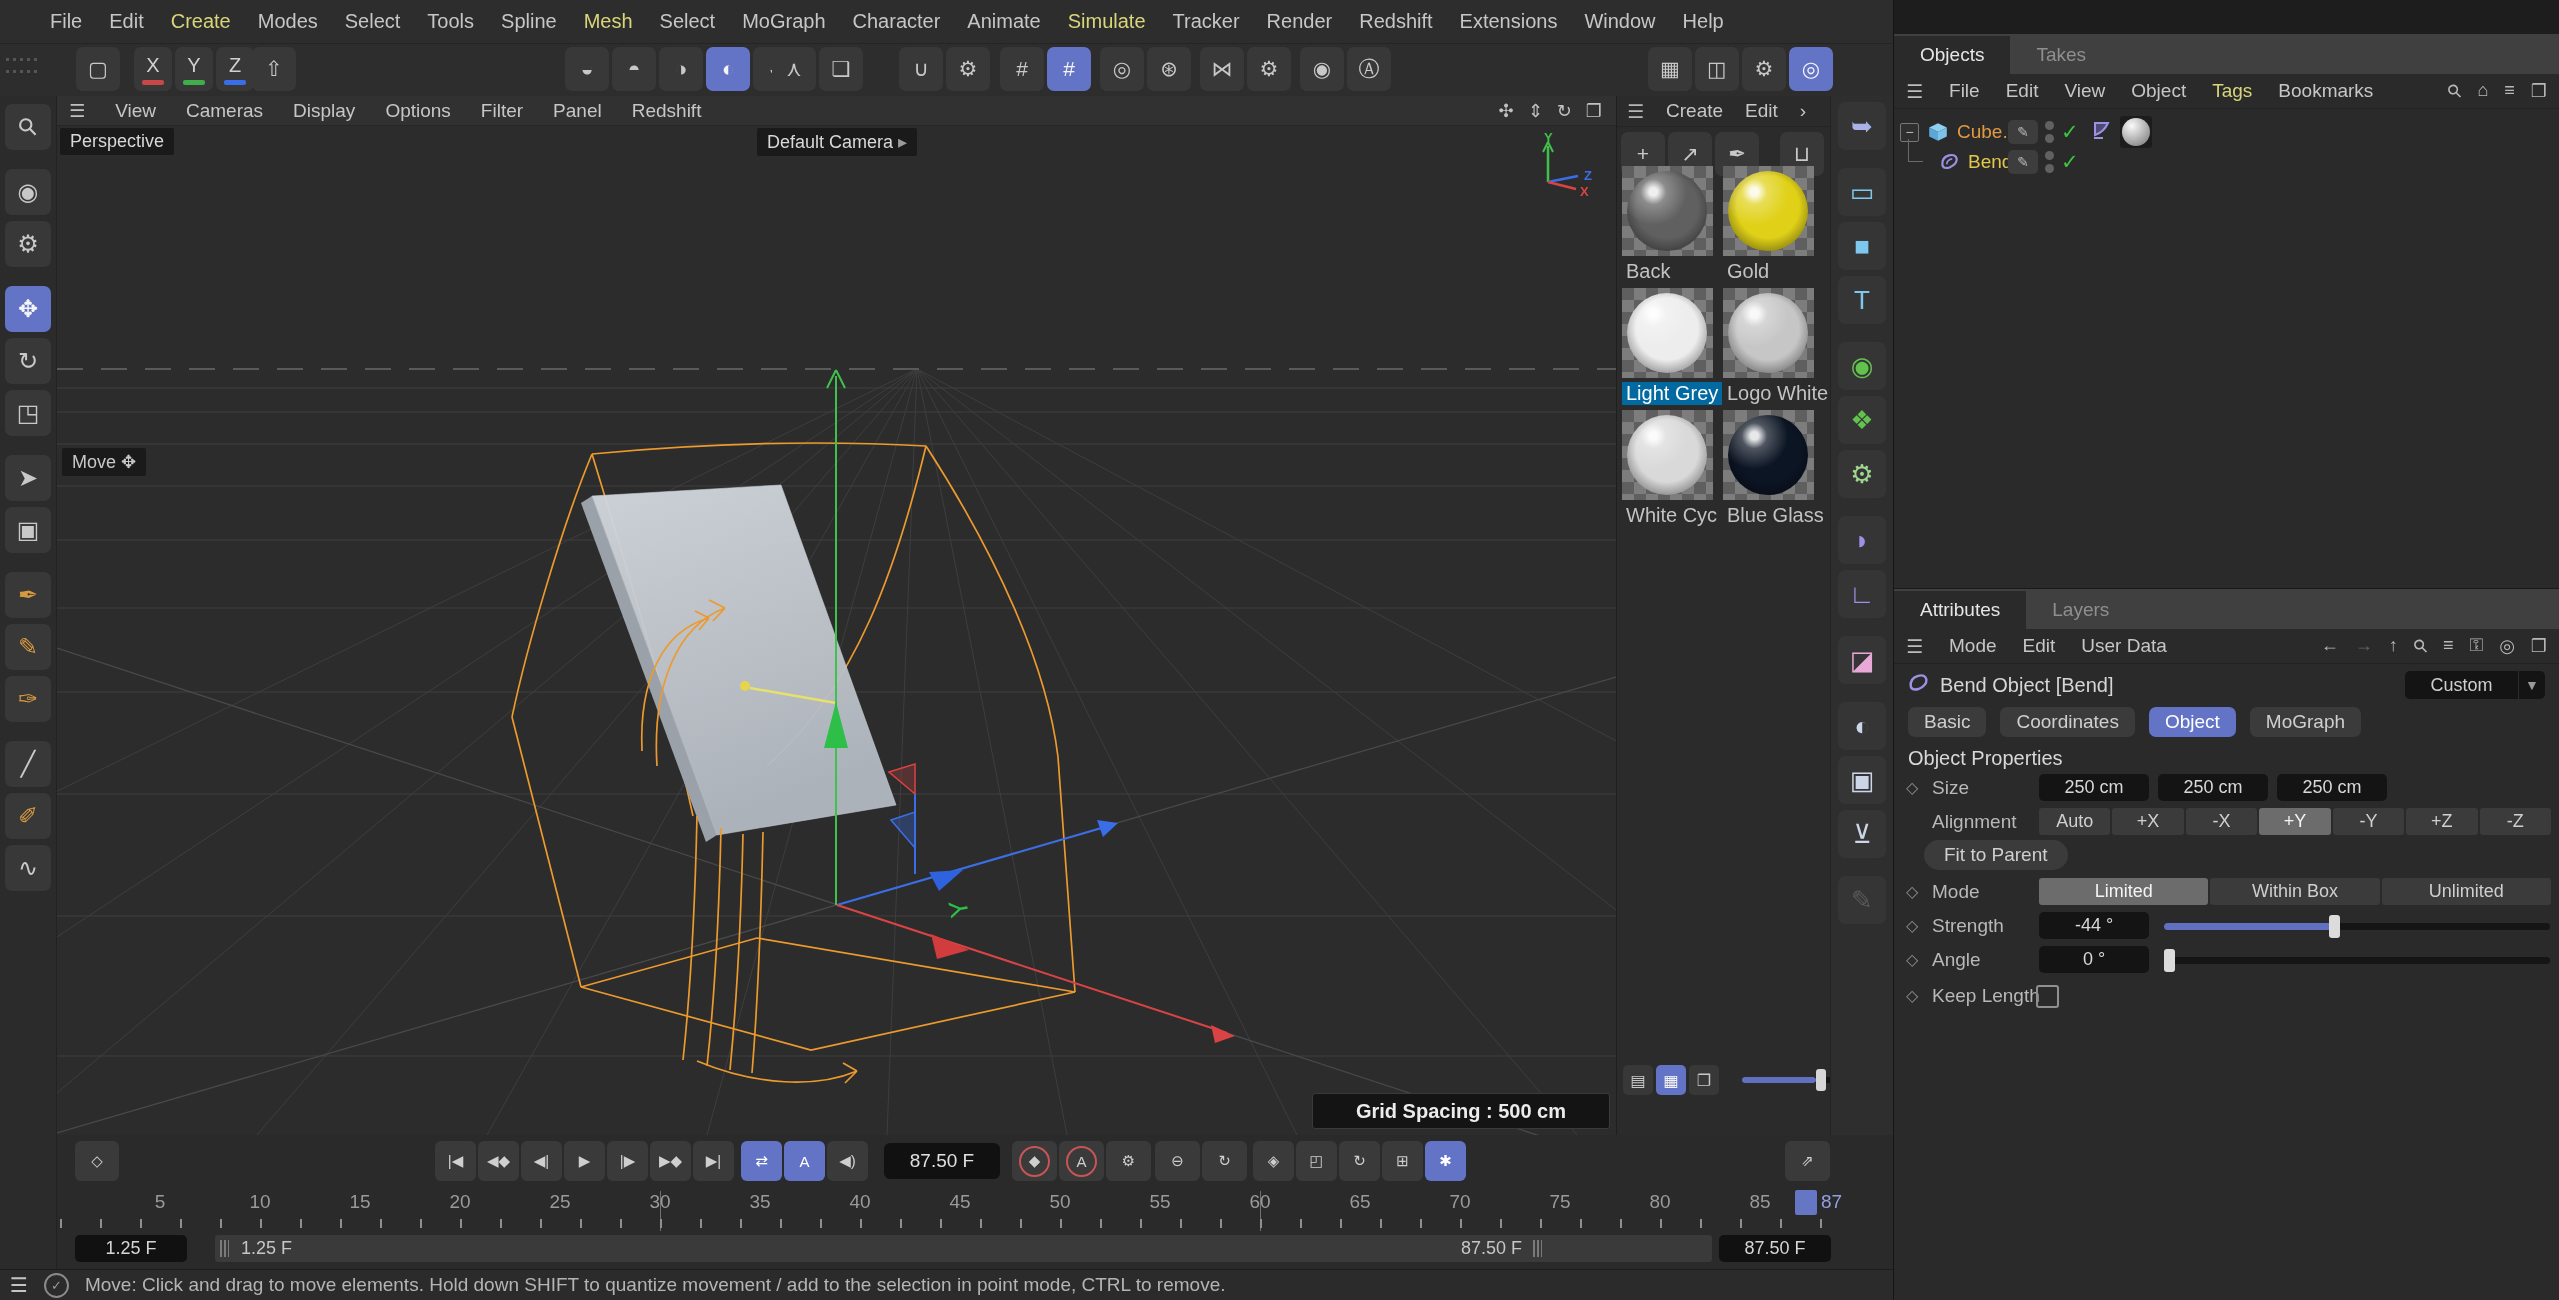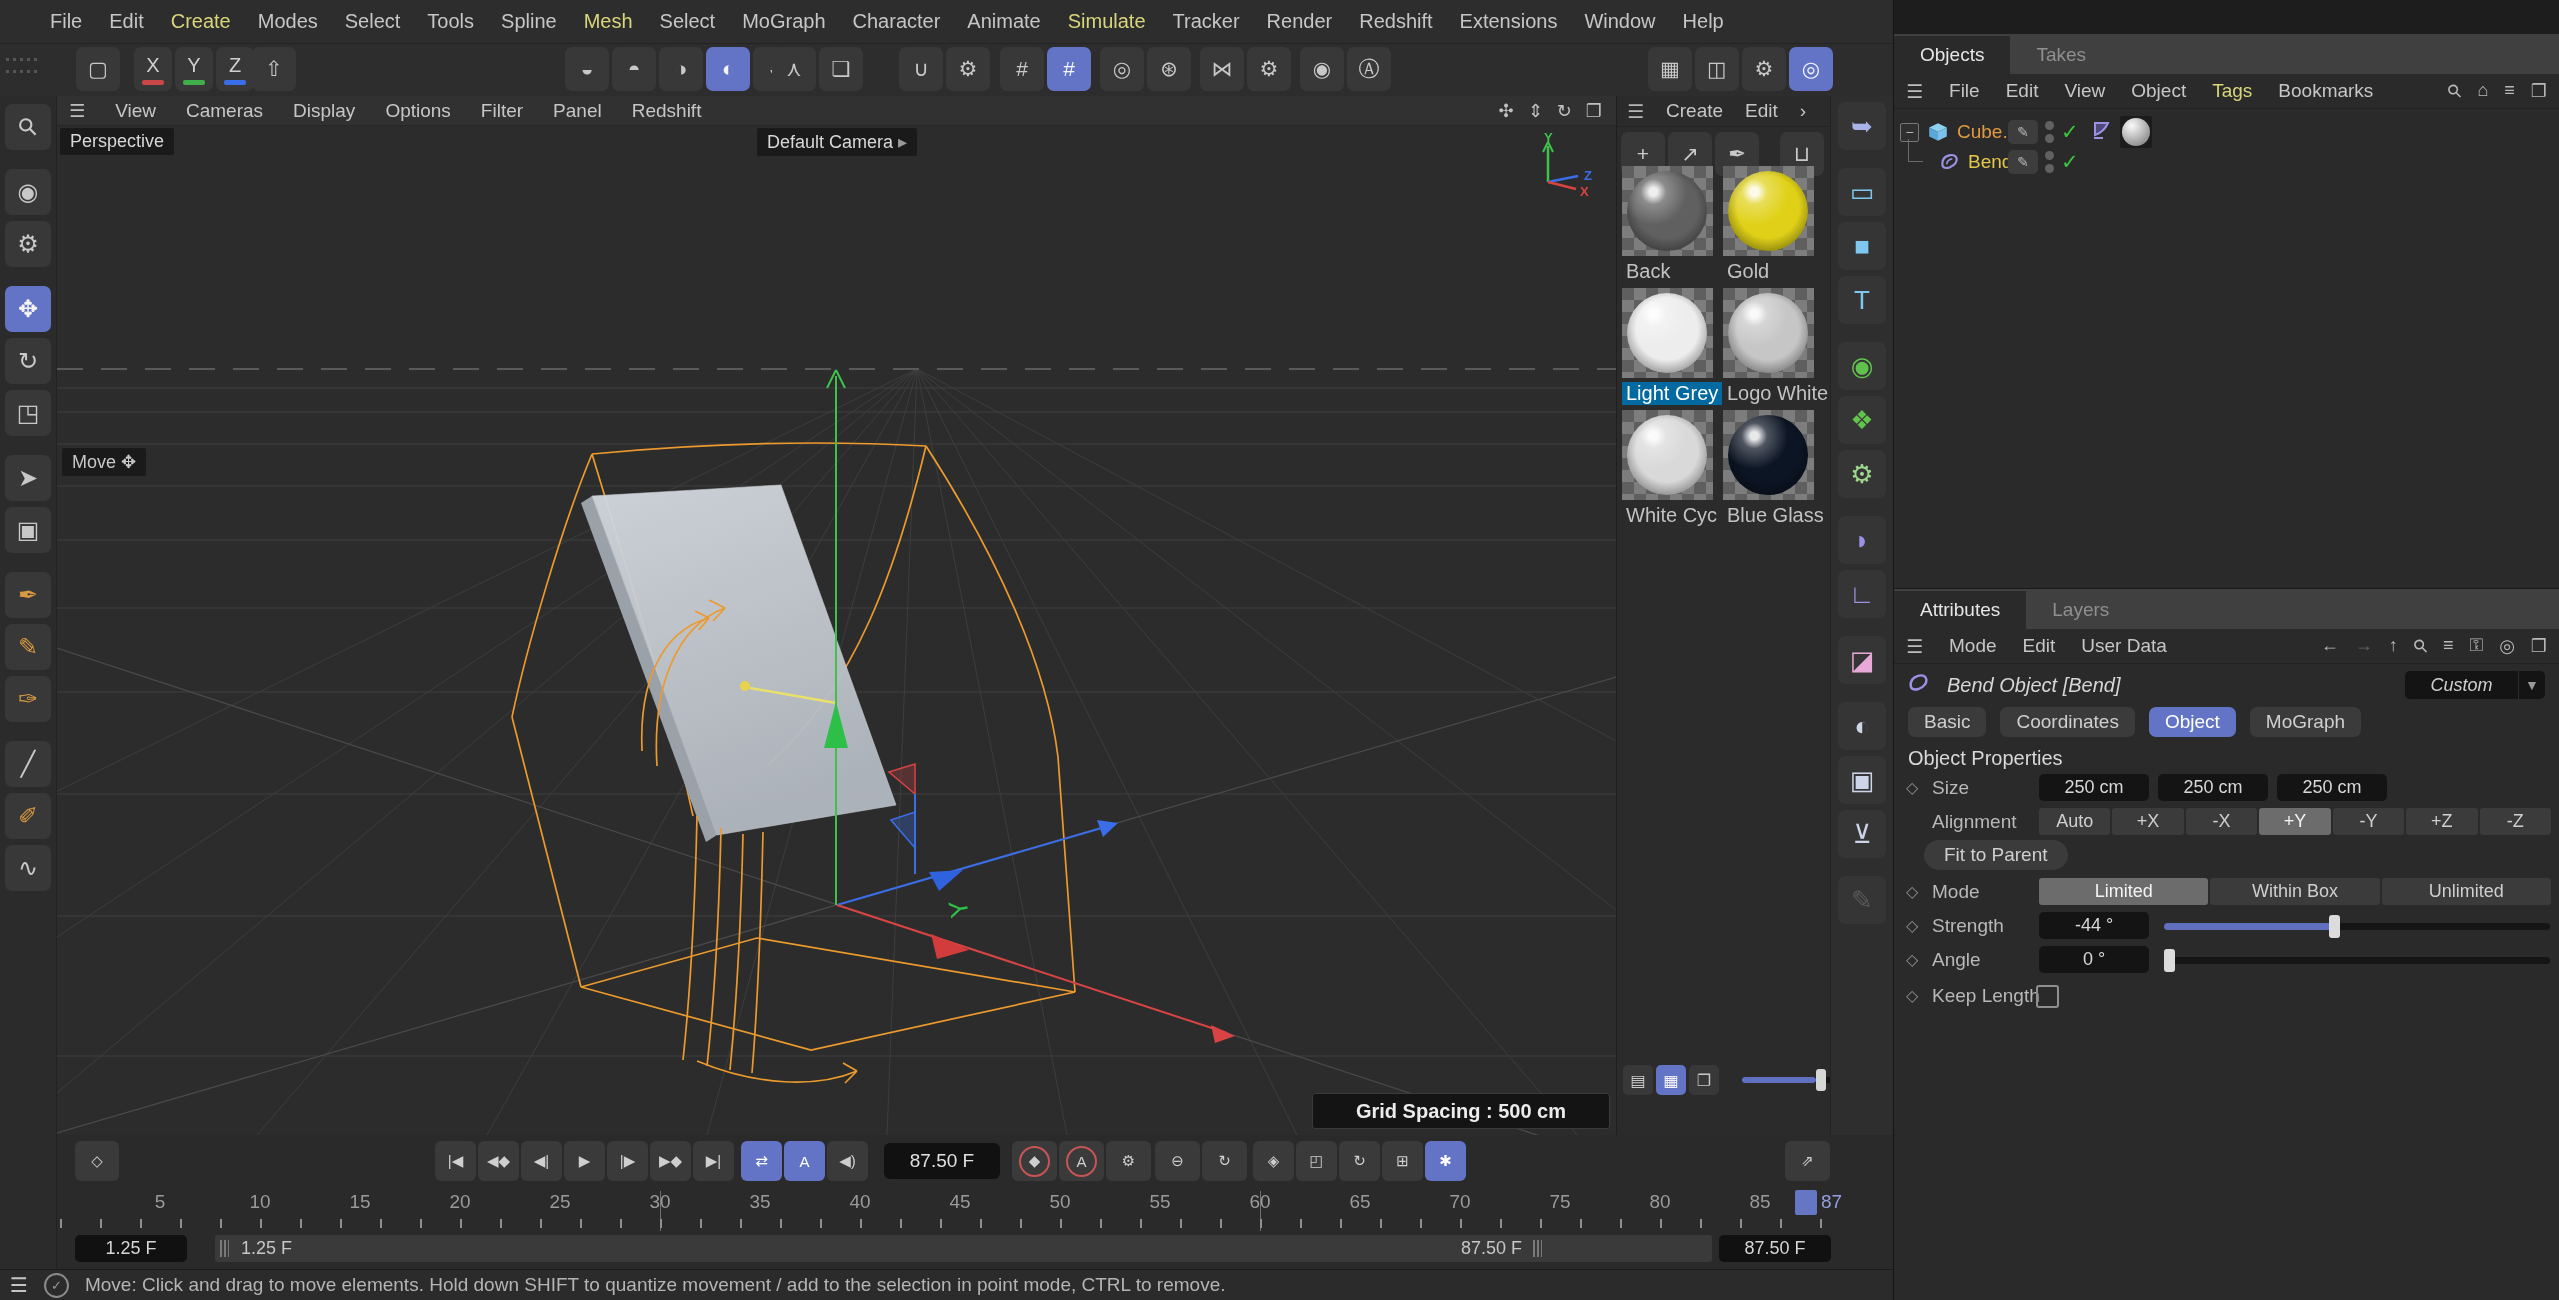--- a/index.html
+++ b/index.html
@@ -89,21 +89,21 @@
   .pencil{width:30px;height:24px;background:#3d3d3d;border-radius:5px;display:flex;align-items:center;justify-content:center;font-size:14px;color:#b8b8b8;}
   .vis-dots{display:flex;flex-direction:column;gap:4px;}
   .vis-dots i{width:9px;height:9px;border-radius:50%;background:#616161;}
   .okcheck{color:#3ec53e;font-size:21px;font-weight:bold;}
   .tagarea{position:absolute;left:196px;display:flex;align-items:center;gap:6px;}
   .matball-sm{width:32px;height:32px;border-radius:3px;background:#1c1c1c;position:relative;}
   .matball-sm::after{content:"";position:absolute;left:2px;top:2px;width:28px;height:28px;border-radius:50%;background:radial-gradient(circle at 35% 28%,#fafafa,#9a9a9a 70%,#707070);}
 
   
   #attributes-panel{position:absolute;left:1893px;top:588px;width:666px;height:712px;background:#2a2a2a;border-left:1px solid #151515;border-top:1px solid #191919;box-sizing:border-box;}
-  #attr-header{position:absolute;left:0;top:80px;width:100%;height:32px;display:flex;align-items:center;padding-left:12px;box-sizing:border-box;gap:17px;color:#d6d6d6;font-size:20px;font-style:italic;}
+  #attr-header{position:absolute;left:0;top:80px;width:100%;height:32px;display:flex;align-items:center;padding-left:12px;box-sizing:border-box;gap:10px;color:#d6d6d6;font-size:20px;}
   #attr-preset{position:absolute;right:14px;top:2px;width:140px;height:28px;background:#141414;border-radius:5px;display:flex;align-items:center;}
   #attr-preset .txt{flex:1;text-align:center;font-size:18px;color:#cfcfcf;}
   #attr-preset .arrow{width:26px;height:100%;border-left:1px solid #2c2c2c;display:flex;align-items:center;justify-content:center;color:#9a9a9a;font-size:14px;}
   #attr-tabs{position:absolute;left:14px;top:118px;display:flex;gap:14px;}
   .stab{height:30px;padding:0 16px;background:#3b3b3b;border-radius:7px;display:flex;align-items:center;font-size:19px;color:#cfcfcf;}
   .stab[data-state="active"]{background:#6374c6;color:#fff;}
   #attr-section-title{position:absolute;left:14px;top:158px;font-size:20px;color:#d8d8d8;}
   .arow{position:absolute;left:0;width:100%;height:30px;}
   .arow .dia{position:absolute;left:12px;top:5px;color:#8a8a8a;font-size:16px;}
   .arow .albl{position:absolute;left:38px;top:4px;font-size:19px;color:#b8b8b8;white-space:nowrap;}

